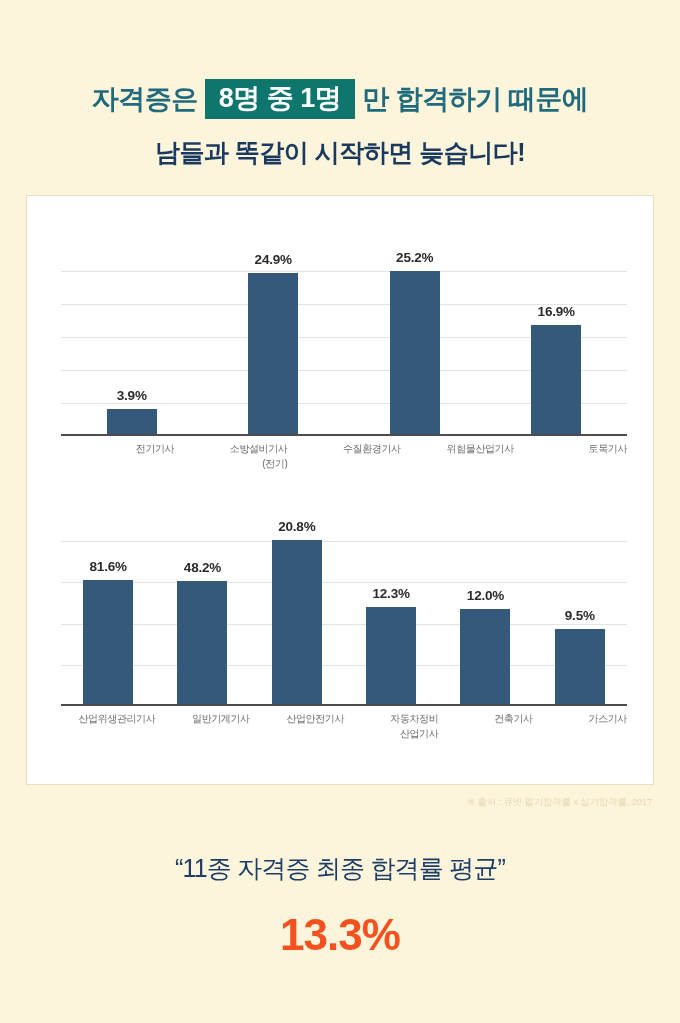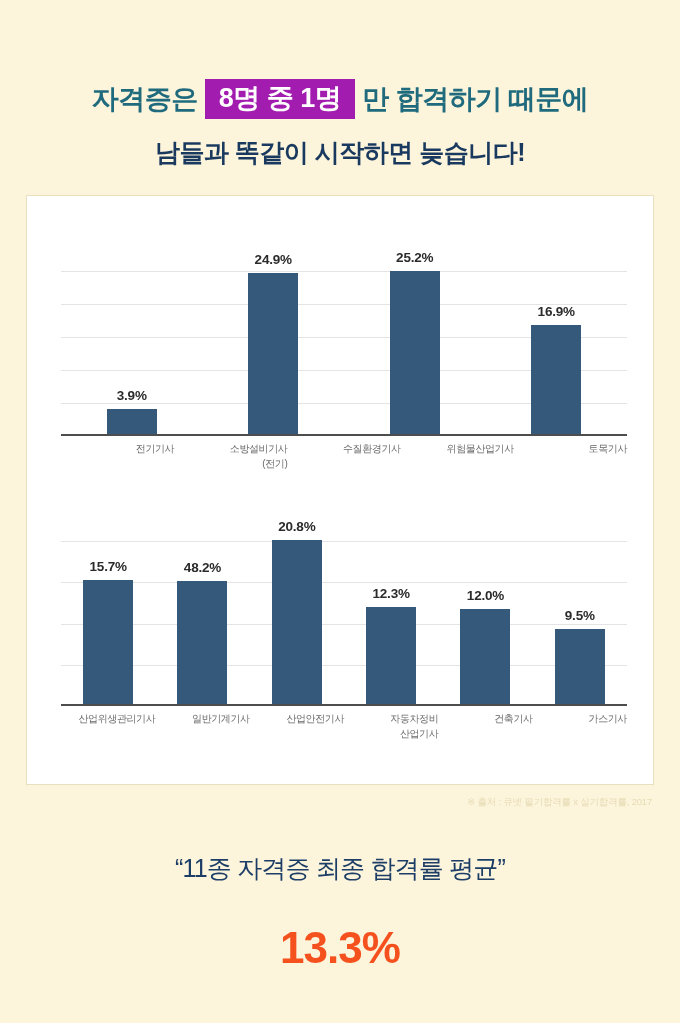--- a/index.html
+++ b/index.html
@@ -13,21 +13,21 @@
 
   
   .headline { padding-top:78px; text-align:center; }
   .hl-line1 {
     font-size:27px; font-weight:bold; color:#1F6B7D;
     letter-spacing:-0.5px; line-height:42px;
     display:flex; justify-content:center; align-items:center; gap:0;
   }
   .hl-seg { white-space:pre; }
   .hl-highlight {
-    background:#a21caf; color:#FFFFFF;
+    background:#0f766e; color:#FFFFFF;
     padding:4px 14px 6px 14px; margin:0 7px;
     display:inline-block; line-height:30px;
     font-weight:bold;
   }
   .hl-line2 {
     margin-top:16px;
     font-size:25px; font-weight:bold; color:#193A5E;
     letter-spacing:-0.5px;
   }
 
@@ -82,21 +82,21 @@
     font-size:9.5px; color:#E6DBB4; letter-spacing:-0.2px;
   }
 
   
   .footer { position:absolute; left:0; right:0; top:852px; text-align:center; }
   .footer-quote {
     font-size:25px; font-weight:normal; color:#1B3D66;
     letter-spacing:-0.8px;
   }
   .footer-value {
-    margin-top:38px;
+    margin-top:25px;
     font-size:44px; font-weight:bold; color:#F4511E;
     letter-spacing:-1px;
   }
 </style>
 </head>
 <body>
 
 <div class="page">
 
   <div class="headline">
@@ -152,21 +152,21 @@
     <div class="chart" id="chart2">
       <div class="plot">
         <div class="gridlines">
             <div class="gridline" style="top: 0px;"></div>
             <div class="gridline" style="top: 41px;"></div>
             <div class="gridline" style="top: 83px;"></div>
             <div class="gridline" style="top: 124px;"></div>
           </div>
         <div class="bars">
             <div class="bar-slot">
-              <div class="bar-value">15.7%</div>
+              <div class="bar-value">81.6%</div>
               <div class="bar-rect" style="height: 123.947px; background: rgb(53, 89, 123);"></div>
             </div>
             <div class="bar-slot">
               <div class="bar-value">48.2%</div>
               <div class="bar-rect" style="height: 123.158px; background: rgb(53, 89, 123);"></div>
             </div>
             <div class="bar-slot">
               <div class="bar-value">20.8%</div>
               <div class="bar-rect" style="height: 164.211px; background: rgb(53, 89, 123);"></div>
             </div>

